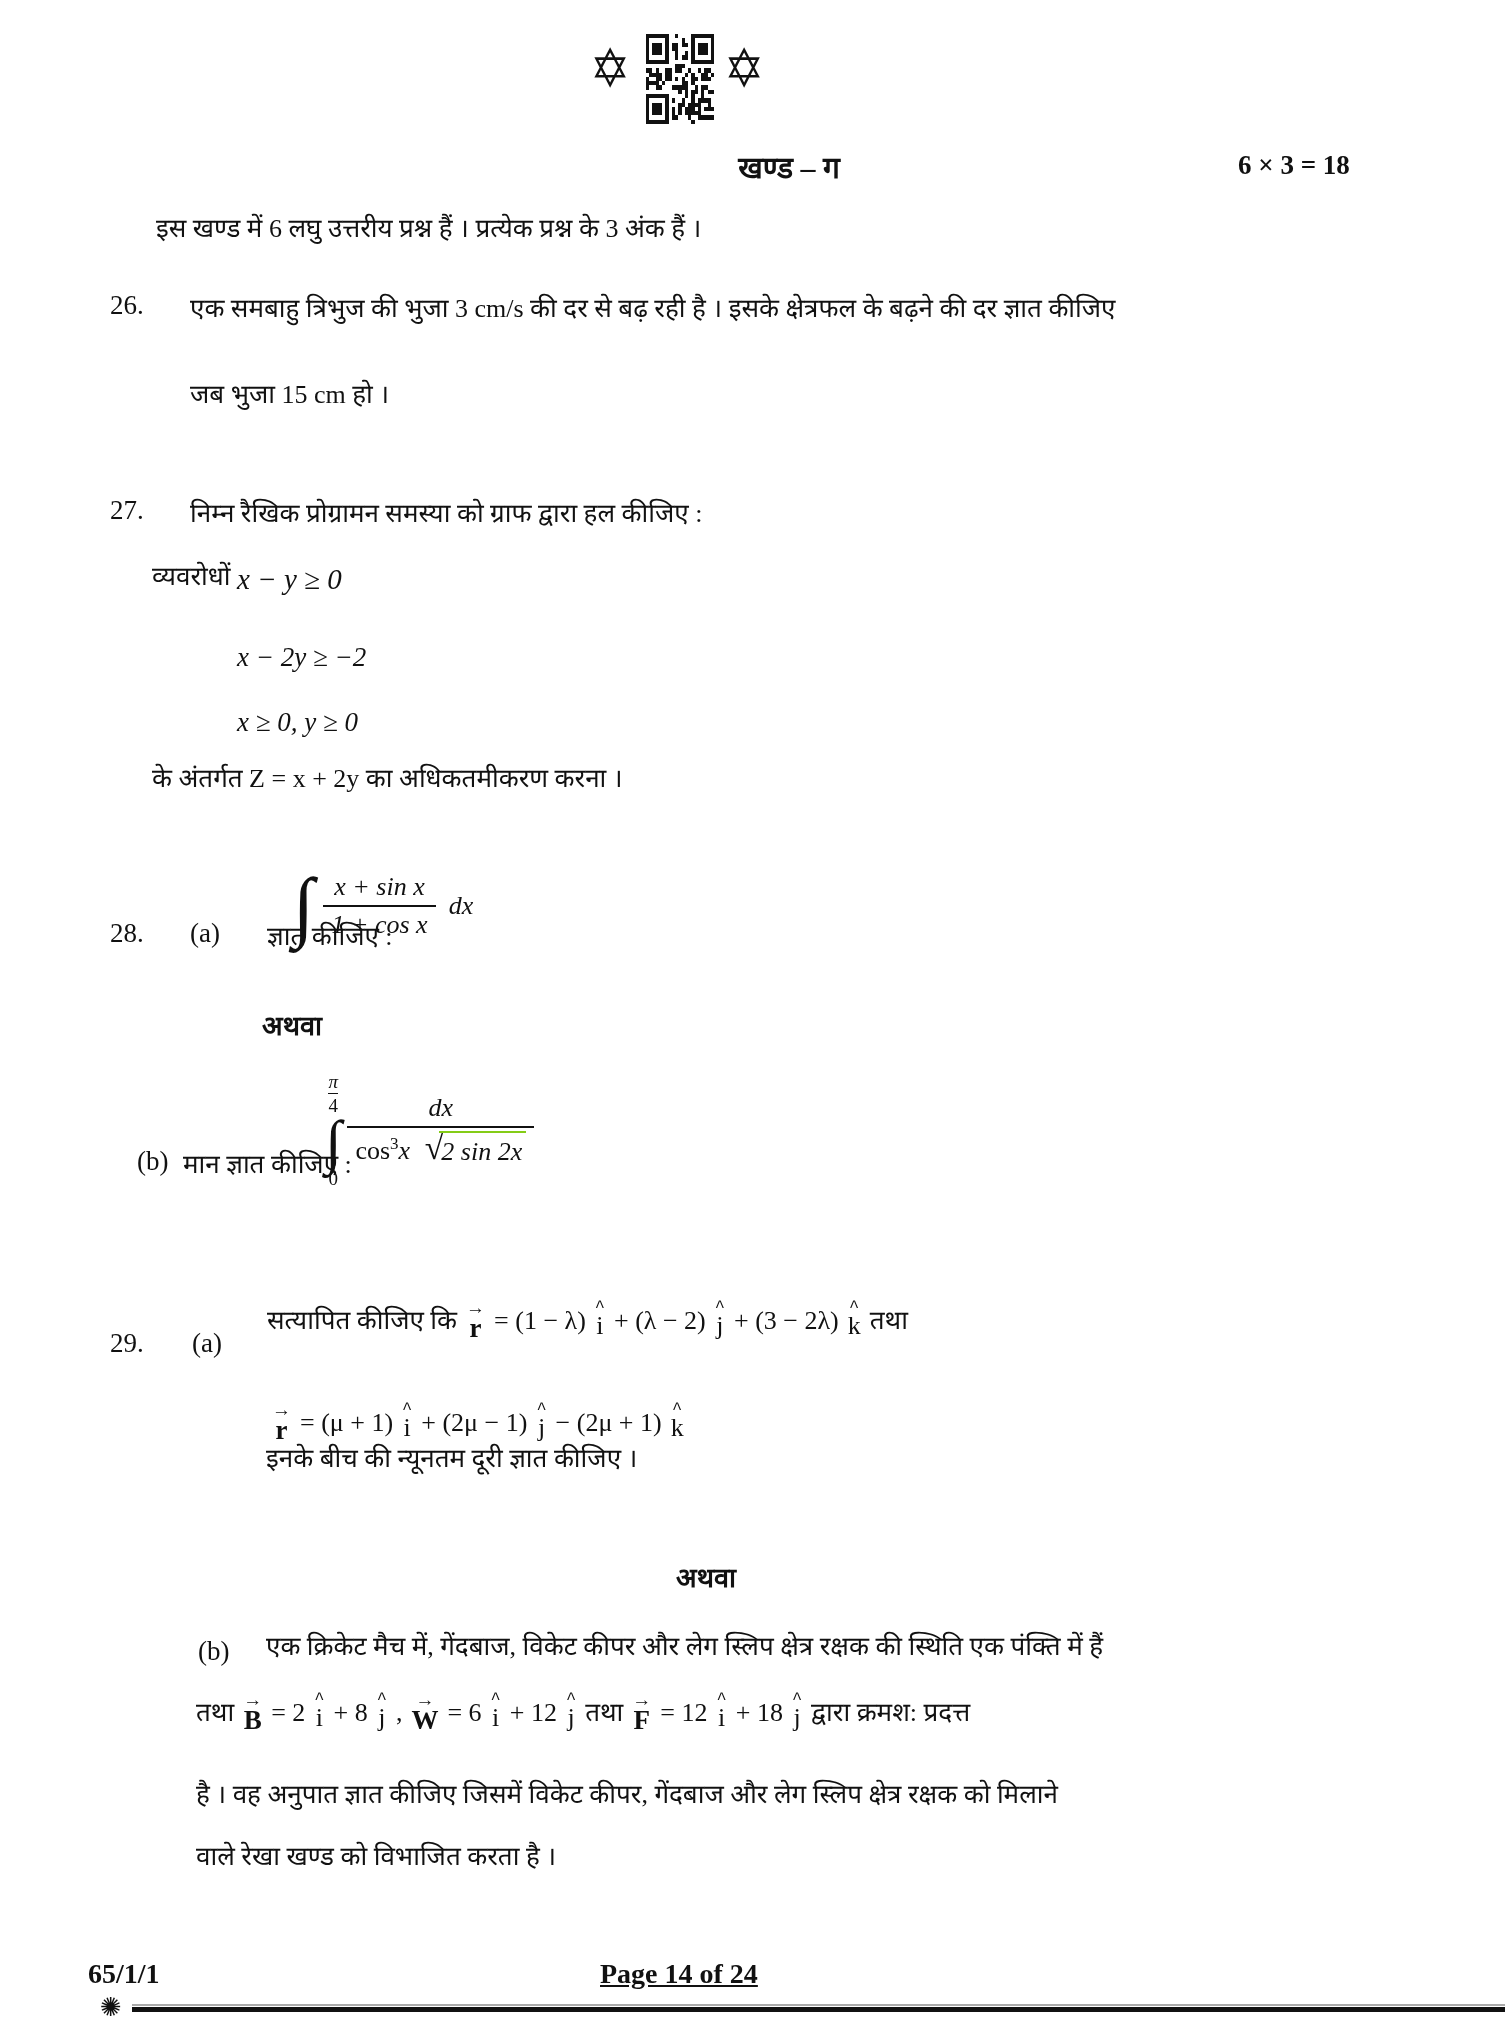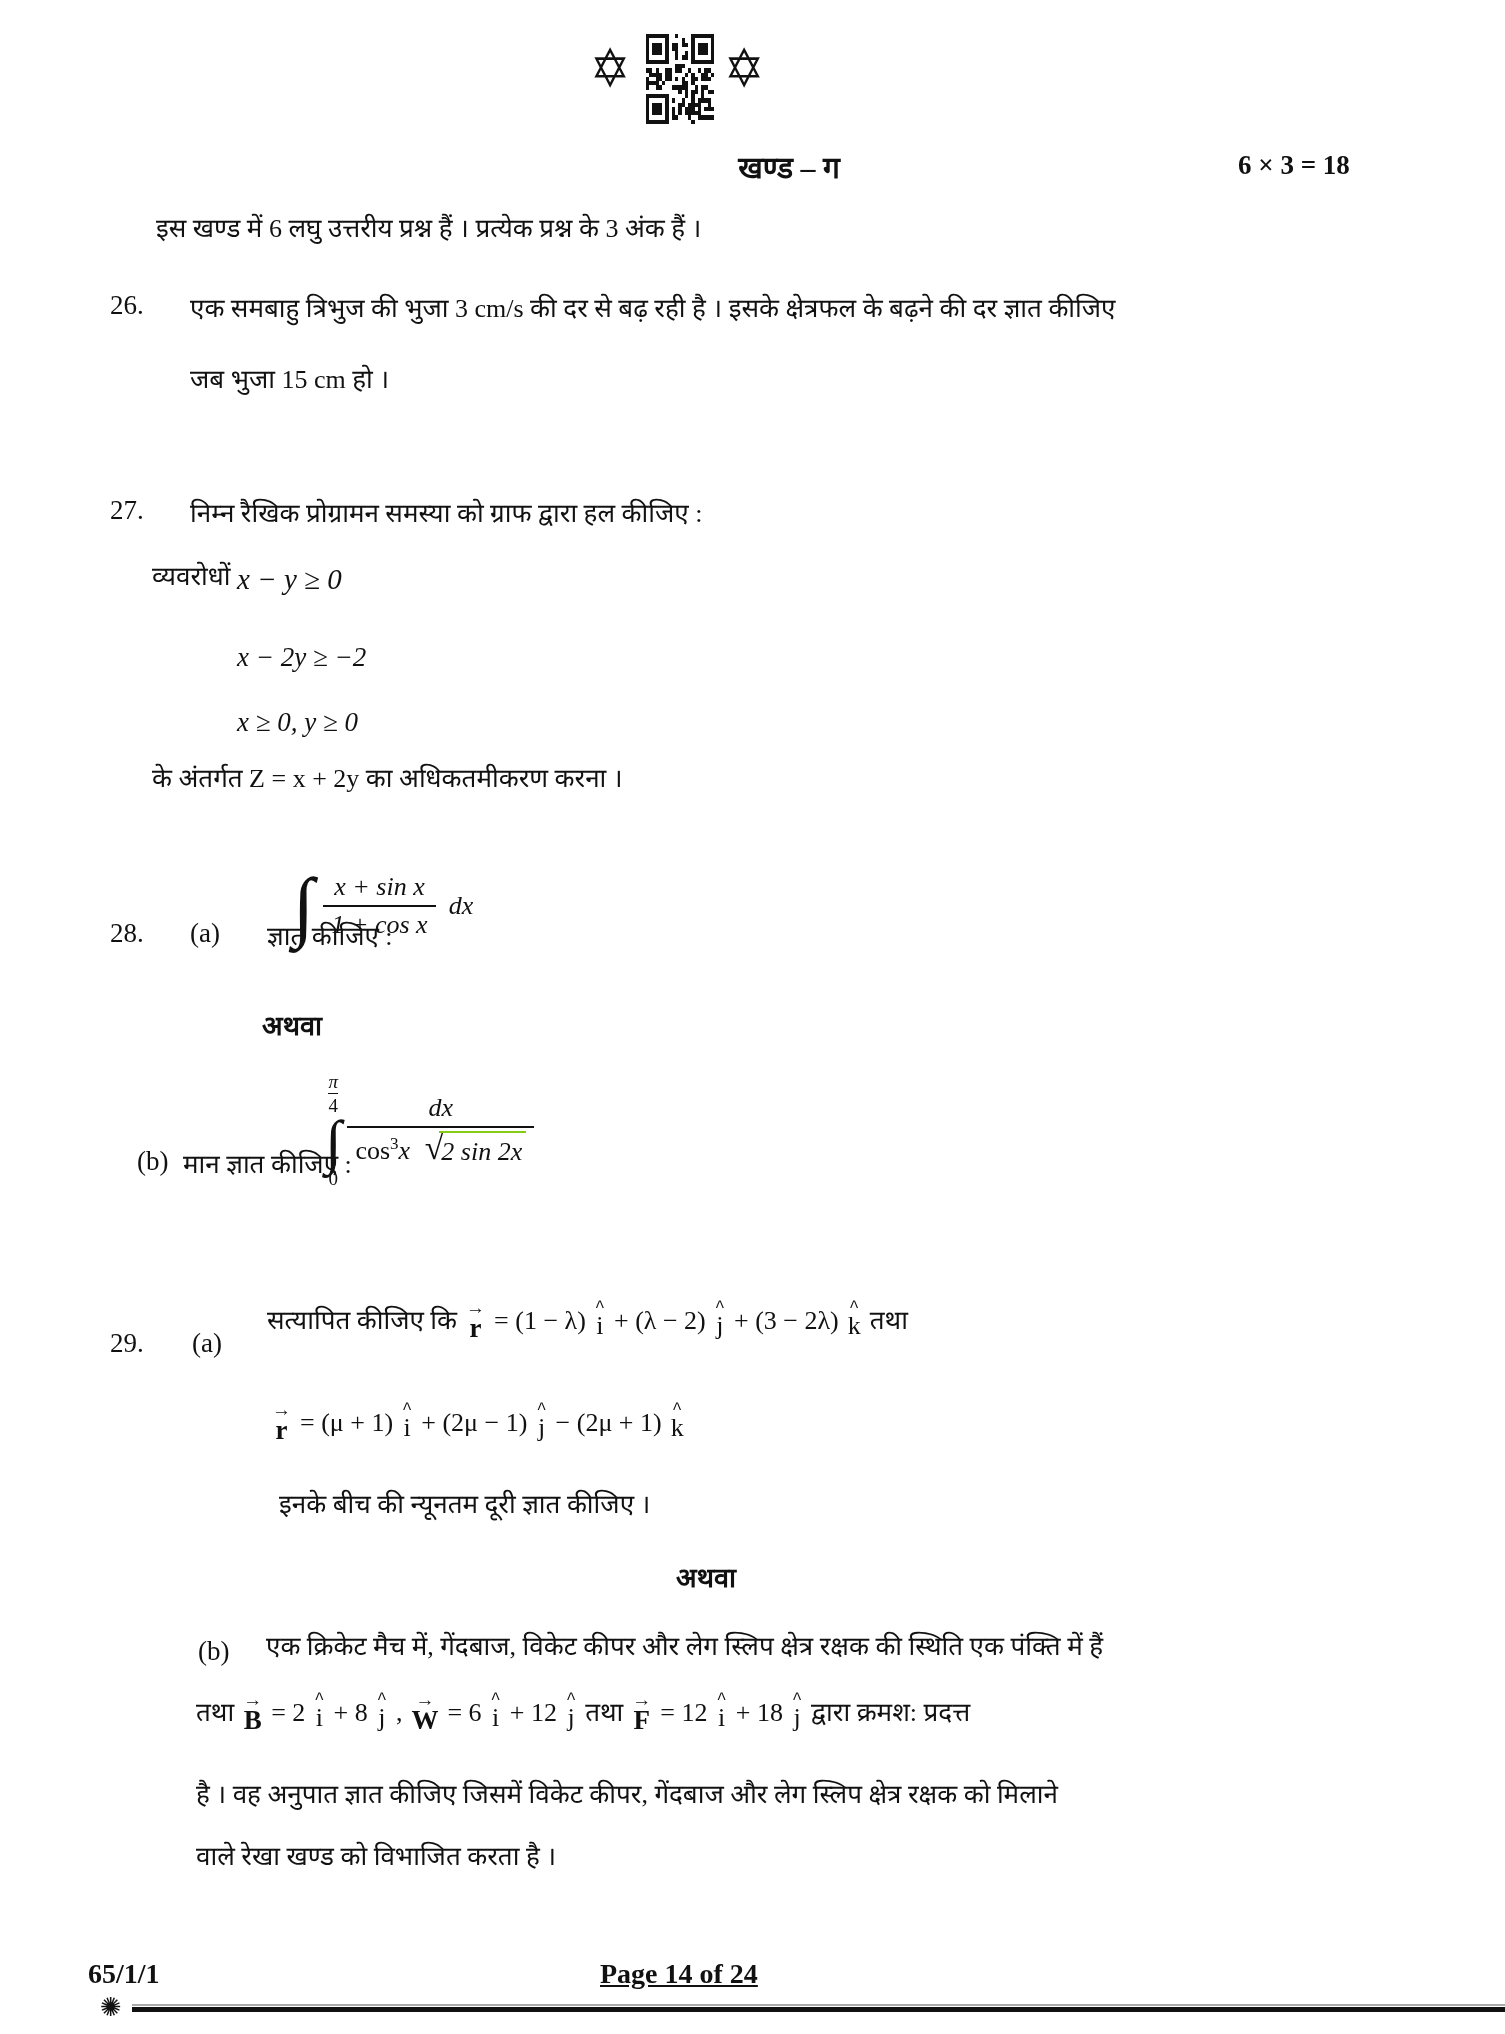--- a/index.html
+++ b/index.html
@@ -184,21 +184,21 @@
       </svg></div>
   <div class="abs star" style="left:724px;top:44px;">✡</div>
 
   <div class="abs bold center" style="left:560px;top:146px;width:280px;font-size:30px;">खण्ड – ग</div>
   <div class="abs bold nowrap" style="left:1238px;top:150px;font-size:27px;">6 × 3 = 18</div>
 
   <div class="abs txt" style="left:156px;top:210px;width:1180px;">इस खण्ड में 6 लघु उत्तरीय प्रश्न हैं । प्रत्येक प्रश्न के 3 अंक हैं ।</div>
 
   <div class="abs qnum" style="left:110px;top:290px;">26.</div>
   <div class="abs txt" style="left:190px;top:290px;width:1300px;">एक समबाहु त्रिभुज की भुजा 3 cm/s की दर से बढ़ रही है । इसके क्षेत्रफल के बढ़ने की दर ज्ञात कीजिए</div>
-  <div class="abs txt" style="left:190px;top:361px;width:900px;">जब भुजा 15 cm हो ।</div>
+  <div class="abs txt" style="left:190px;top:376px;width:900px;">जब भुजा 15 cm हो ।</div>
 
   <div class="abs qnum" style="left:110px;top:495px;">27.</div>
   <div class="abs txt" style="left:190px;top:495px;width:1200px;">निम्न रैखिक प्रोग्रामन समस्या को ग्राफ द्वारा हल कीजिए :</div>
   <div class="abs txt" style="left:152px;top:558px;">व्यवरोधों</div>
   <div class="abs txt mi nowrap" style="left:237px;top:558px;font-size:29px;">x − y ≥ 0</div>
   <div class="abs txt mi nowrap" style="left:237px;top:638px;font-size:27px;">x − 2y ≥ −2</div>
   <div class="abs txt mi nowrap" style="left:237px;top:703px;font-size:27px;">x ≥ 0, y ≥ 0</div>
   <div class="abs txt" style="left:152px;top:760px;width:1200px;">के अंतर्गत Z = x + 2y का अधिकतमीकरण करना ।</div>
 
   <div class="abs qnum" style="left:110px;top:918px;">28.</div>
@@ -277,21 +277,21 @@
     <span class="hat">
         <span class="hat-mark">^</span>
         <span class="hat-letter">j</span>
       </span>
     <span>− (2μ + 1)</span>
     <span class="hat">
         <span class="hat-mark">^</span>
         <span class="hat-letter">k</span>
       </span>
   </div>
-  <div class="abs txt" style="left:266px;top:1486px;width:900px;margin-left:13px;">इनके बीच की न्यूनतम दूरी ज्ञात कीजिए ।</div>
+  <div class="abs txt" style="left:266px;top:1440px;width:900px;">इनके बीच की न्यूनतम दूरी ज्ञात कीजिए ।</div>
 
   <div class="abs bold" style="left:676px;top:1558px;font-size:27px;">अथवा</div>
 
   <div class="abs qnum" style="left:198px;top:1636px;">(b)</div>
   <div class="abs txt" style="left:266px;top:1628px;width:1190px;">एक क्रिकेट मैच में, गेंदबाज, विकेट कीपर और लेग स्लिप क्षेत्र रक्षक की स्थिति एक पंक्ति में हैं</div>
   <div class="abs mrow txt" style="left:196px;top:1692px;">
     <span>तथा</span>
     <span class="vec">
         <span class="vec-arrow">→</span>
         <span class="vec-letter">B</span>

